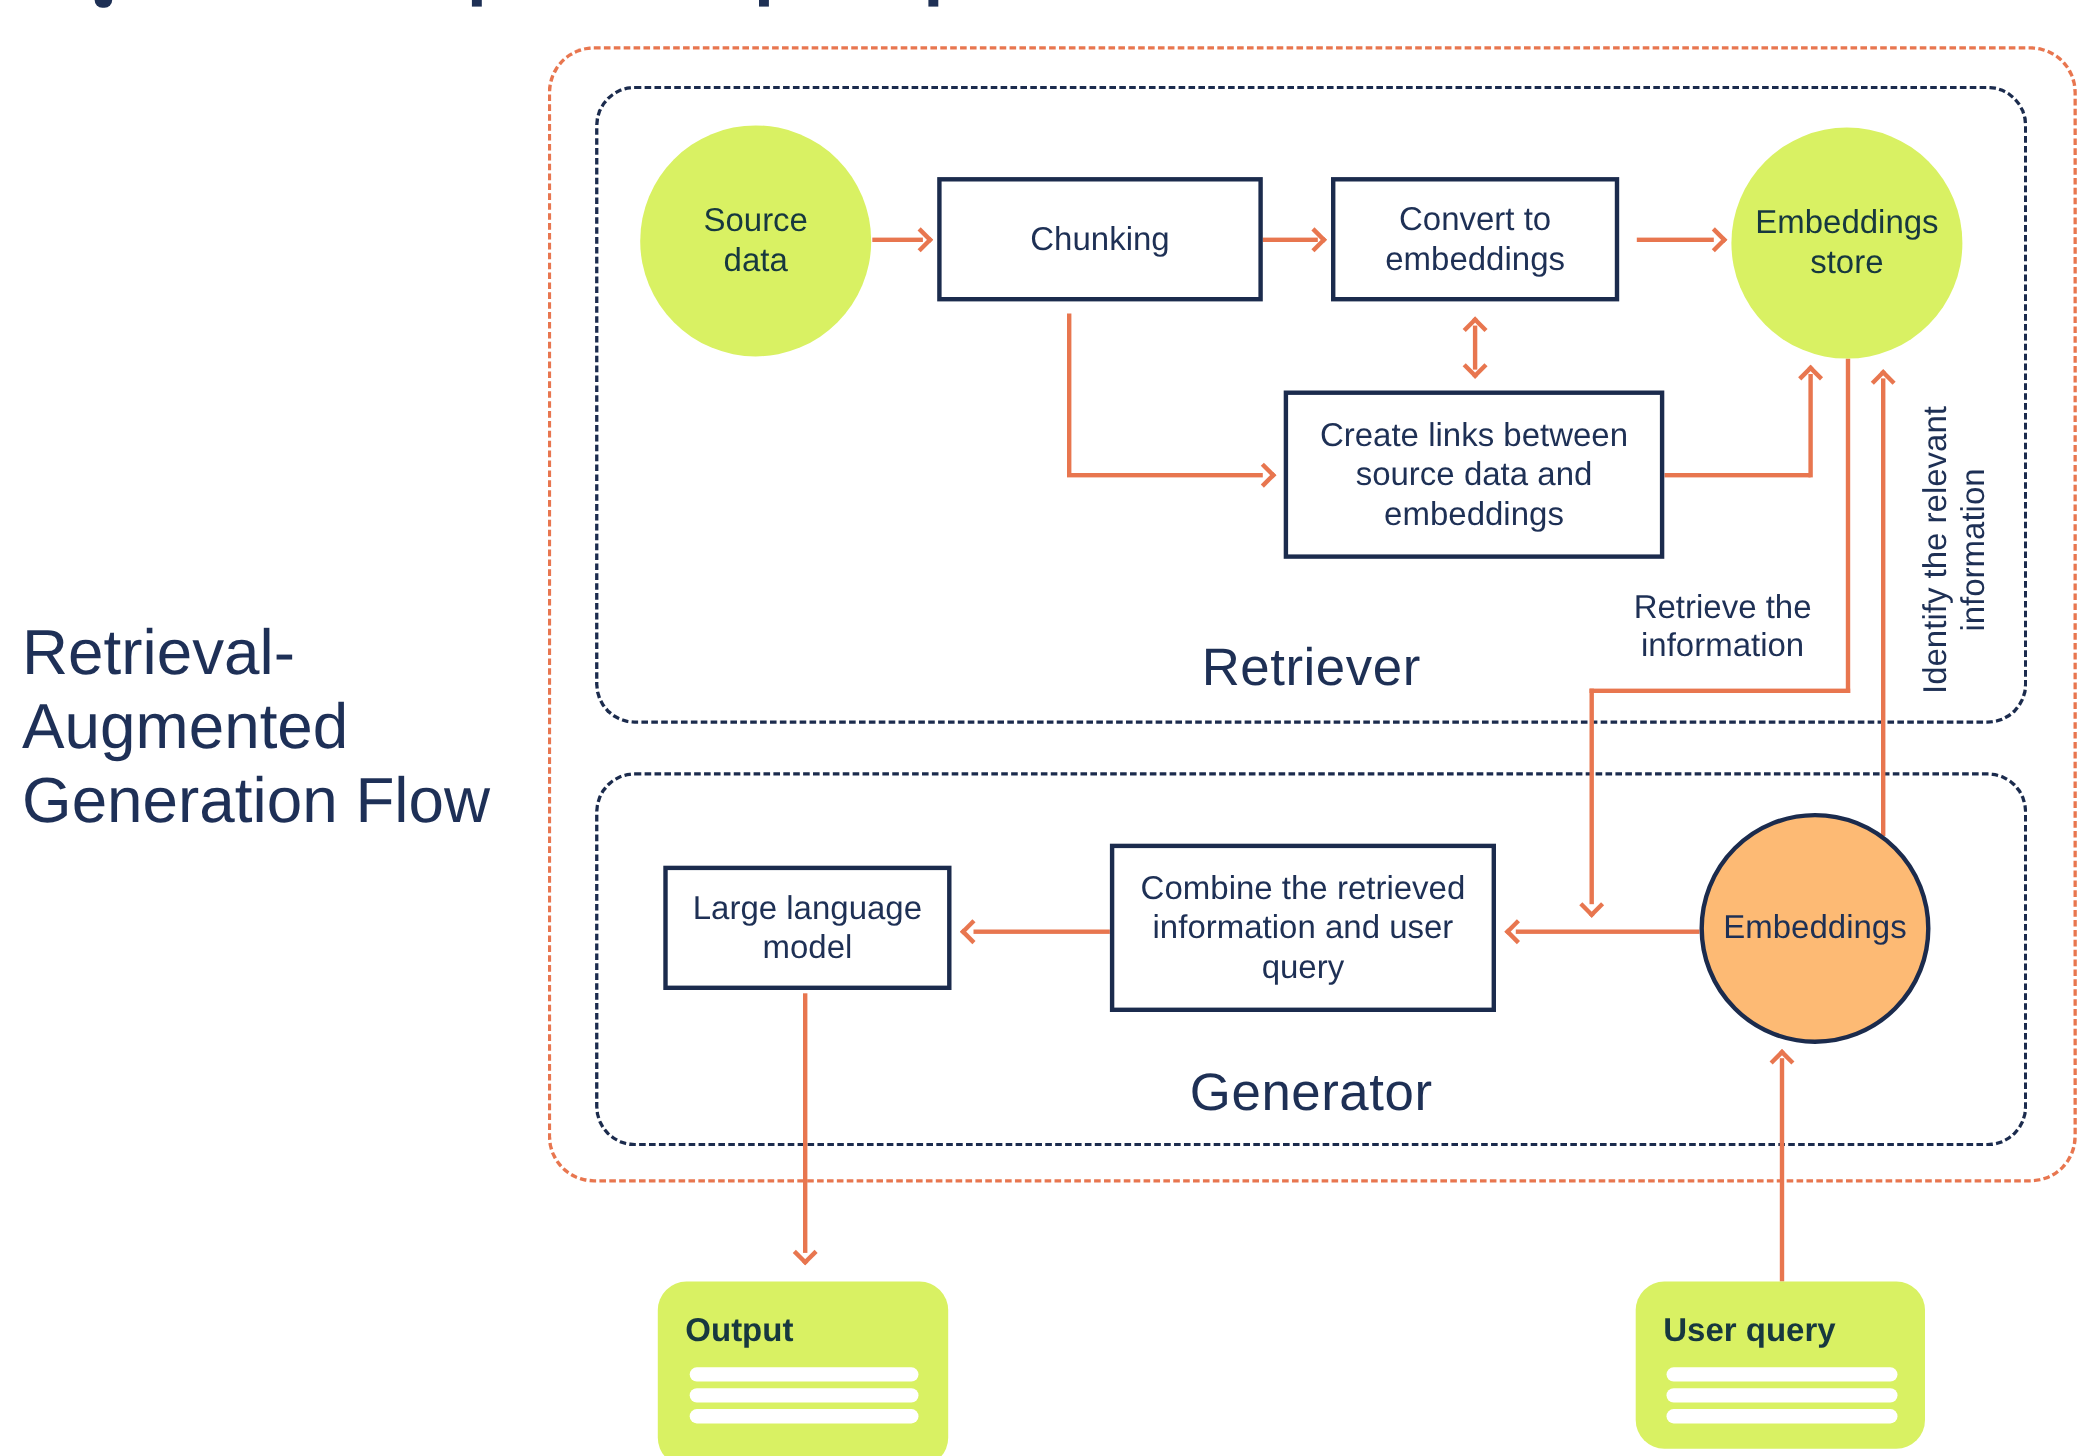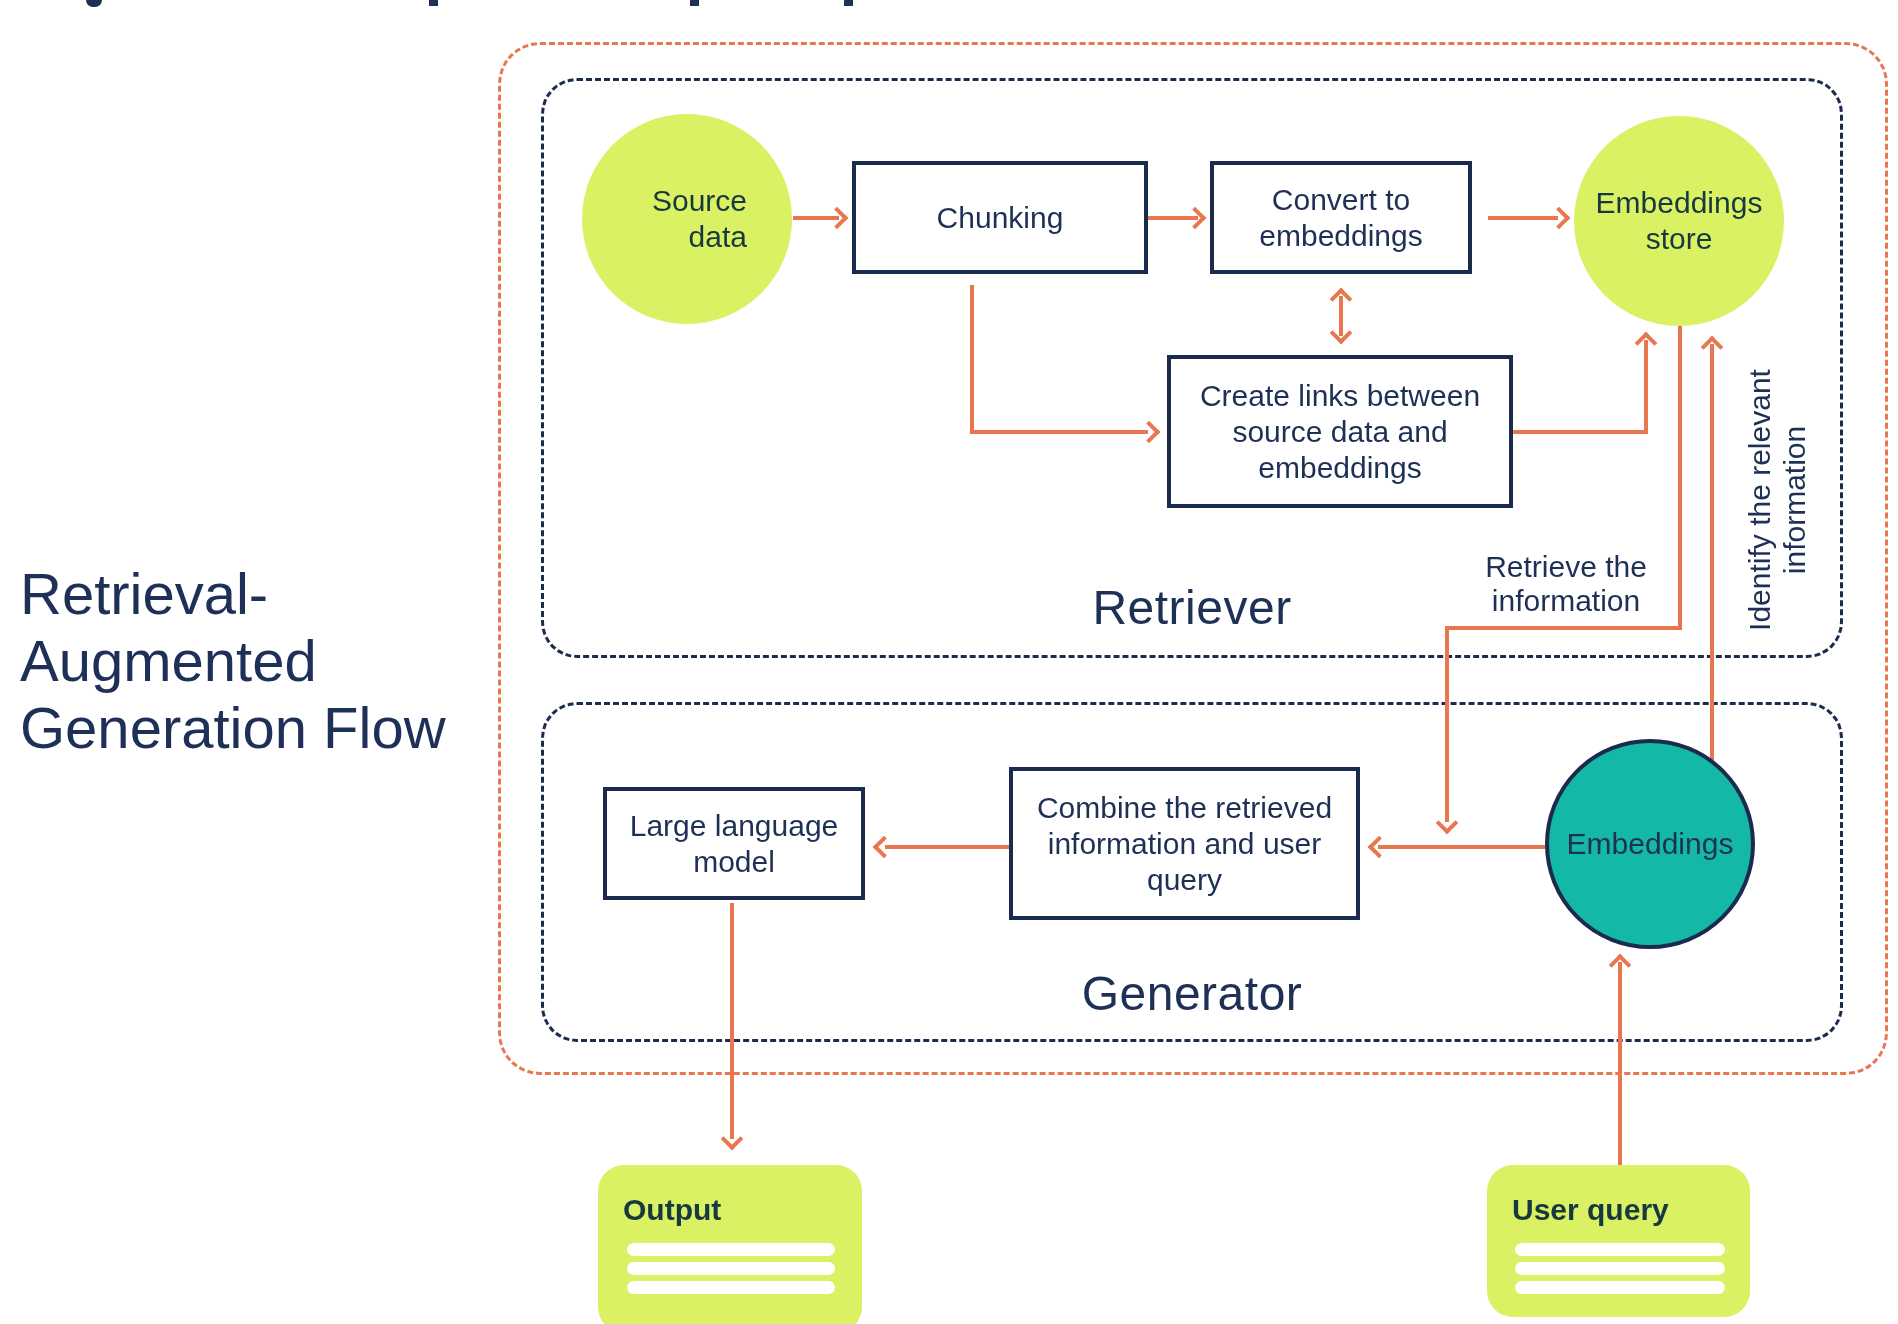--- a/index.html
+++ b/index.html
@@ -17,21 +17,21 @@
     position:absolute;background:#ffffff;border:4px solid #1b2b4d;
     display:flex;align-items:center;justify-content:center;text-align:center;
     font-size:30px;font-weight:500;line-height:1.2;color:#1e3055;
   }
   .node-circle{
     position:absolute;border-radius:50%;
     display:flex;align-items:center;justify-content:center;text-align:center;
     font-size:30px;font-weight:500;line-height:1.2;
   }
   .circle-green{background:#d9f163;color:#17383f;}
-  .circle-white{background:#14b8a6;border:4px solid #1b2b4d;color:#1e3055;}
+  .circle-white{background:#fdba74;border:4px solid #1b2b4d;color:#1e3055;}
   .card{
     position:absolute;background:#d9f163;border-radius:26px;color:#17383f;
   }
   .card-title{position:absolute;left:25px;top:28px;font-size:30px;font-weight:600;}
   .card-bar{position:absolute;height:13px;border-radius:7px;background:#ffffff;}
   
   .seg{position:absolute;background:#e8764f;}
   .head{position:absolute;width:16px;height:16px;border-style:solid;border-color:#e8764f;border-width:4px 4px 0 0;background:transparent;}
   .head-right{transform:rotate(45deg);}
   .head-left{transform:rotate(-135deg);}
@@ -102,24 +102,24 @@
 
   <div class="seg" style="left:885px;top:845px;width:124px;height:4px;"></div>
   <div class="head head-left" style="left:876px;top:839px;"></div>
 
   <div class="seg" style="left:730px;top:903px;width:4px;height:236px;"></div>
   <div class="head head-down" style="left:724px;top:1131px;"></div>
 
   <div class="seg" style="left:1618px;top:962px;width:4px;height:203px;"></div>
   <div class="head head-up" style="left:1612px;top:957px;"></div>
 
-  <div class="edge-label" style="left:1466px;top:550px;width:200px;">Retrieve the information</div>
+  <div class="edge-label" style="left:1466px;top:536px;width:200px;">Retrieve the information</div>
   <div class="edge-label rotated" style="left:1637px;top:465px;width:280px;height:70px;line-height:35px;">Identify the relevant information</div>
 
-  <div class="node-circle circle-green" style="left:582px;top:114px;width:210px;height:210px;text-align:right;">
+  <div class="node-circle circle-green" style="left:582px;top:114px;width:210px;height:210px;">
     <span style="width:120px;">Source data</span>
   </div>
 
   <div class="node-rect" style="left:852px;top:161px;width:296px;height:113px;">
     <span>Chunking</span>
   </div>
 
   <div class="node-rect" style="left:1210px;top:161px;width:262px;height:113px;">
     <span style="width:190px;">Convert to embeddings</span>
   </div>

